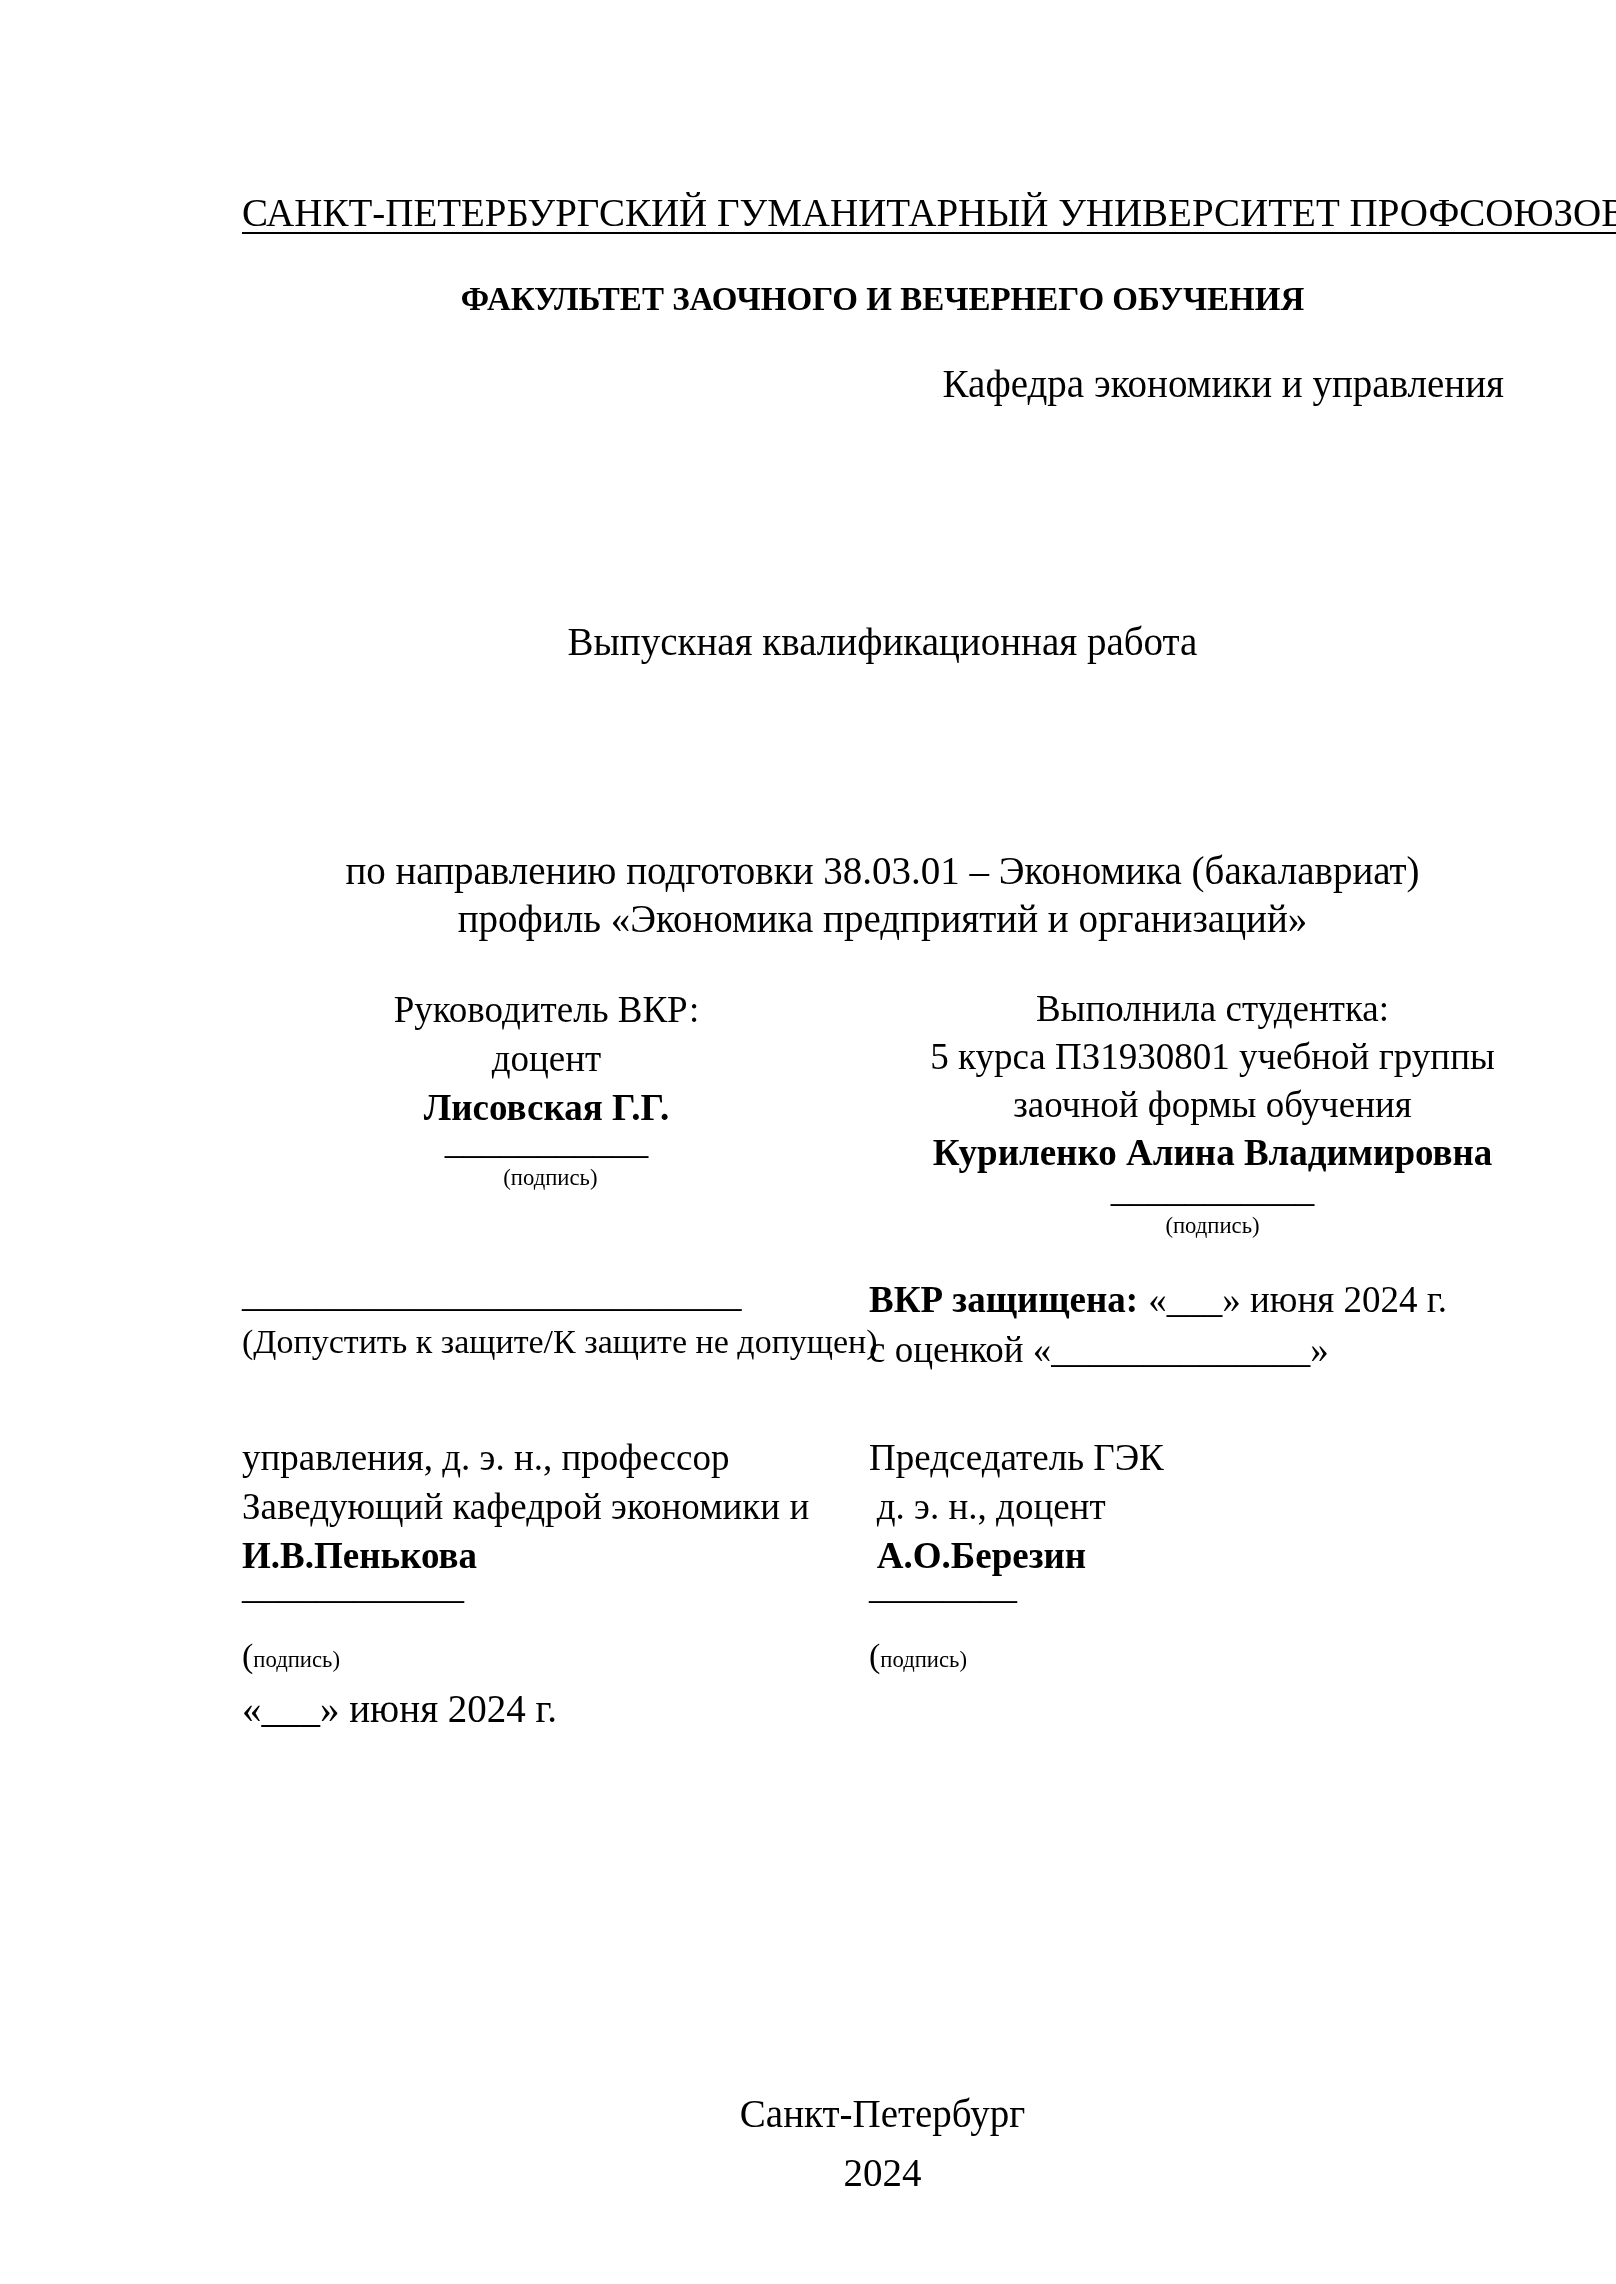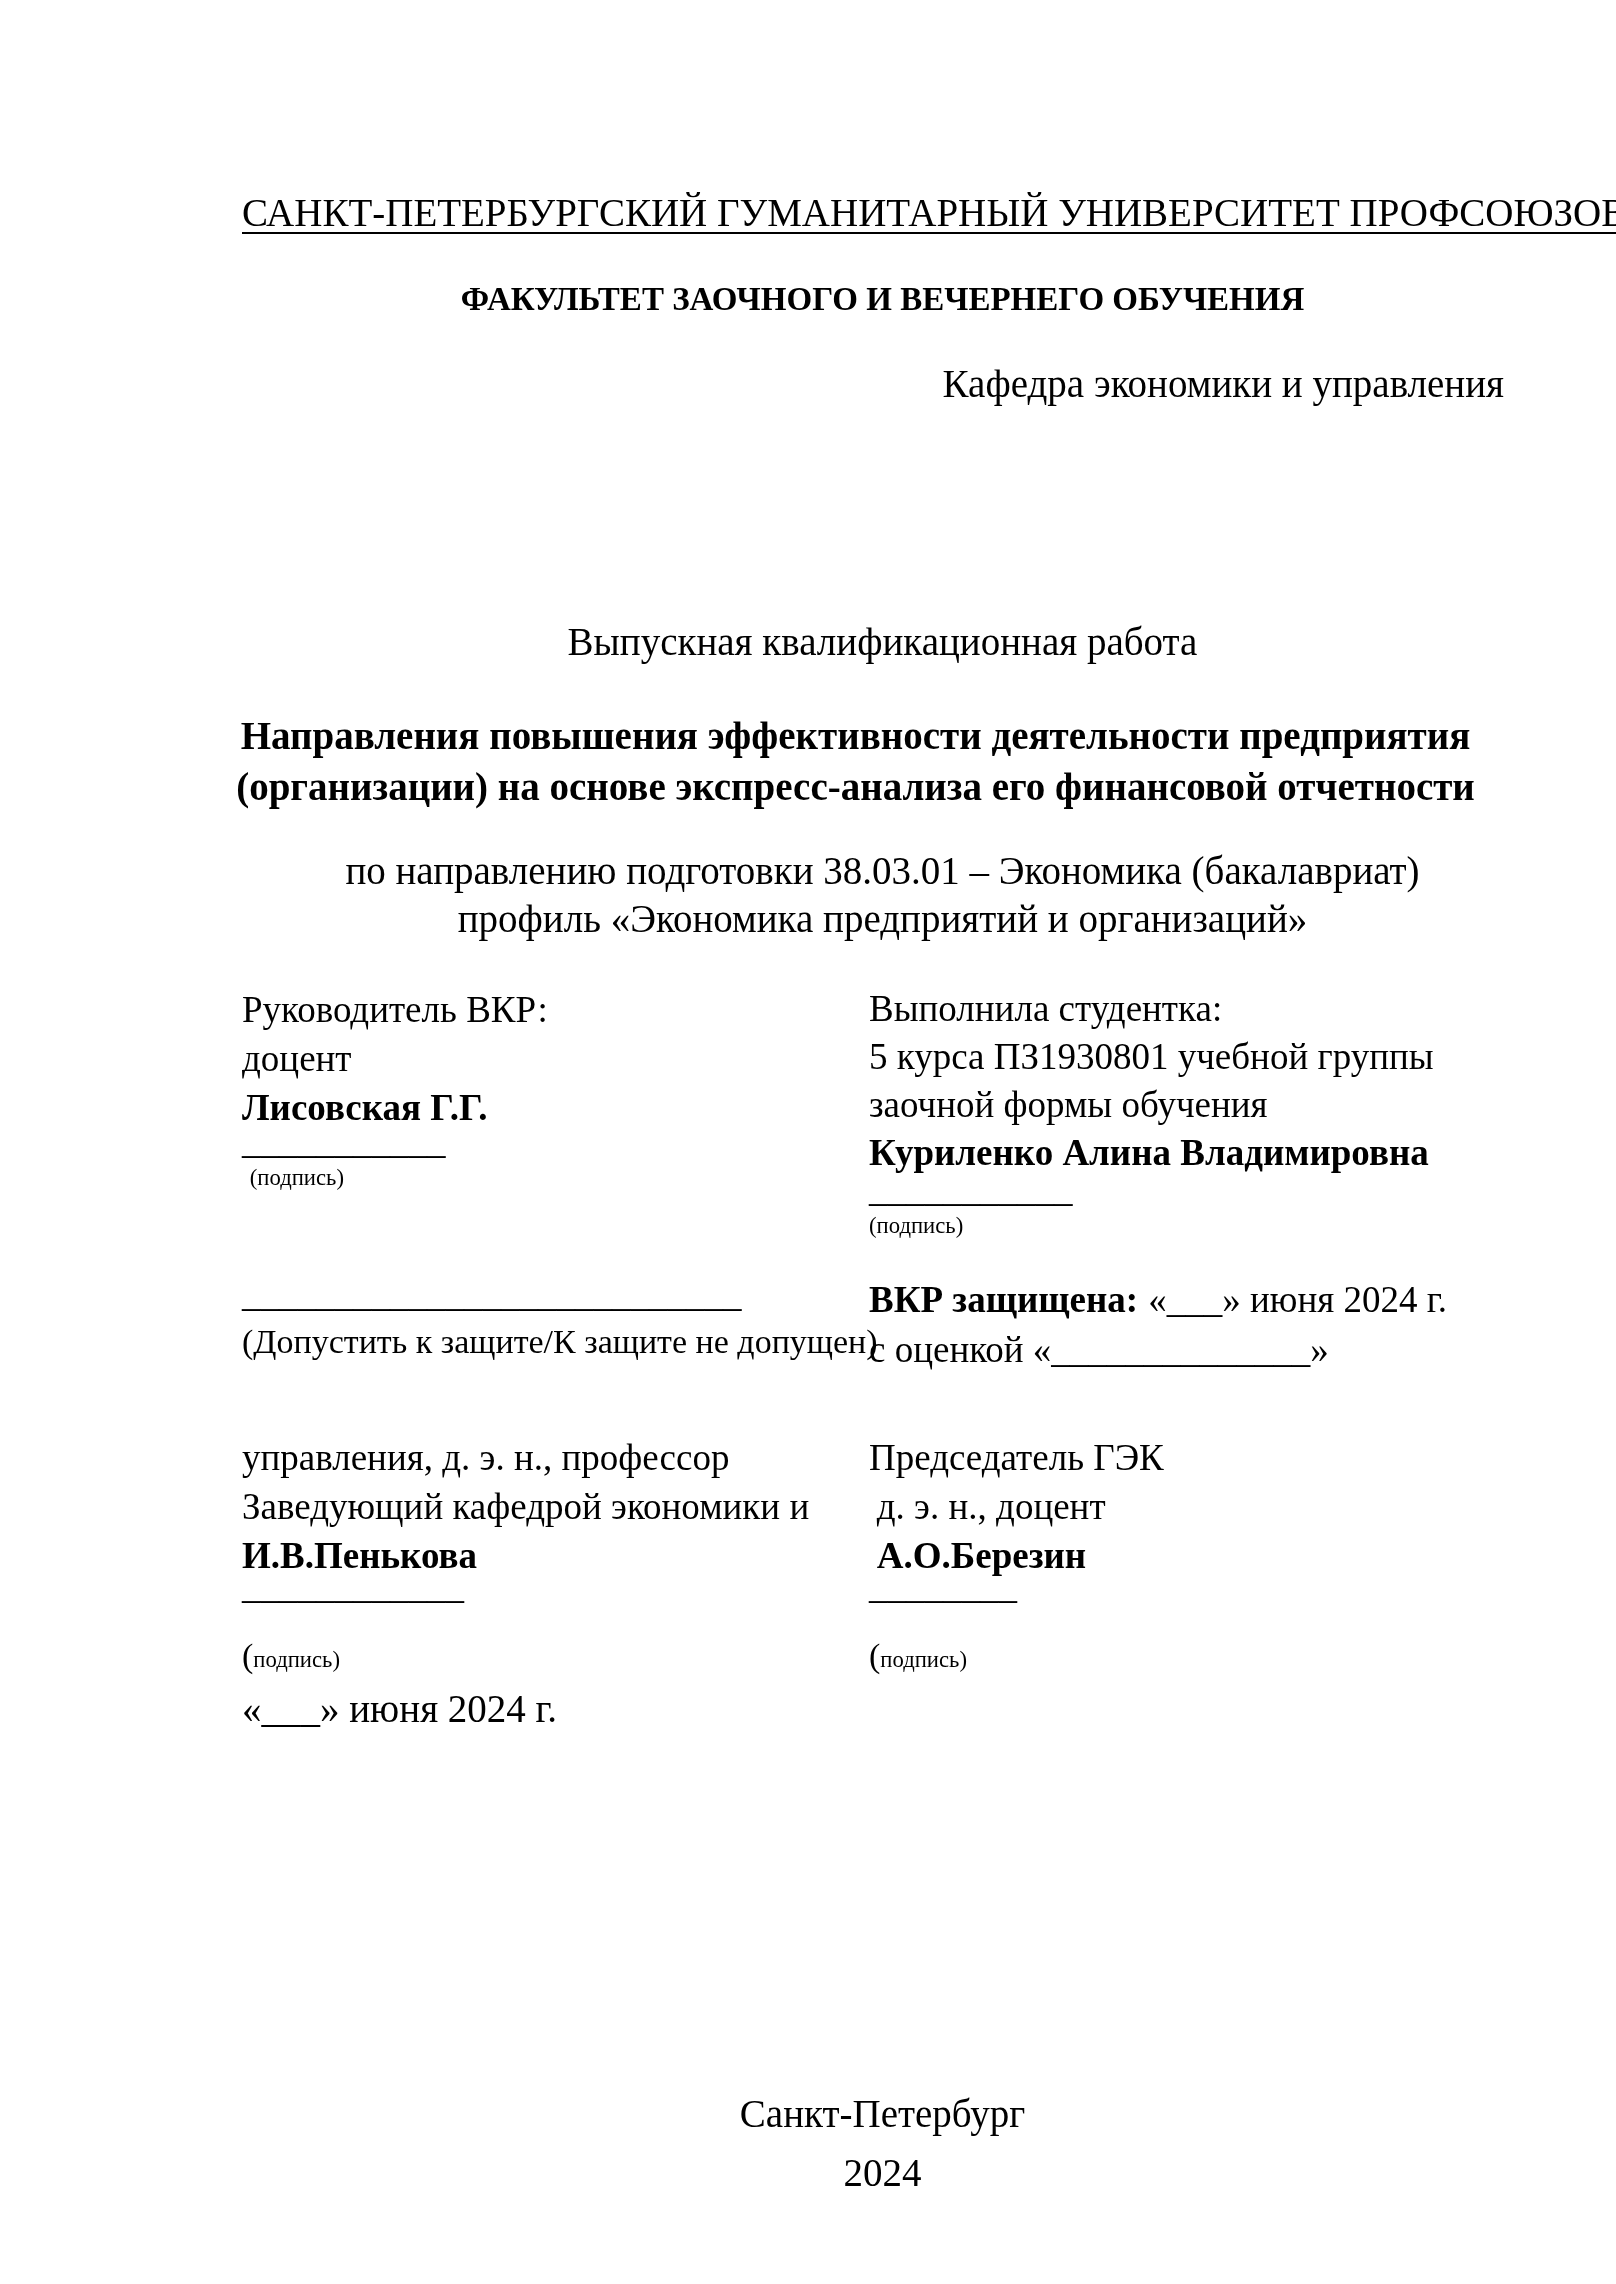--- a/index.html
+++ b/index.html
@@ -20,21 +20,21 @@
 
   .univ{left:242px;top:145px;width:1281px;font-size:39px;line-height:48px;}
   .univ .u{text-decoration:underline;text-decoration-thickness:2.3px;text-underline-offset:5.5px;}
   .faculty{left:242px;top:230px;width:1281px;font-size:33px;line-height:50px;font-weight:bold;}
   .dept{left:242px;top:316px;width:1262px;font-size:39px;line-height:48px;}
   .worktype{left:242px;top:574px;width:1281px;font-size:39px;line-height:48px;}
   .title{left:168px;top:666px;width:1375px;font-size:39px;line-height:51px;font-weight:bold;}
   .program{left:242px;top:803px;width:1281px;font-size:39px;line-height:48px;}
   .profile{left:242px;top:851px;width:1281px;font-size:39px;line-height:48px;}
 
-  .col{font-size:37px;line-height:49px;}
+  .col{font-size:37px;line-height:49px;text-align:center;}
   .sup-col{left:242px;top:941px;width:609px;}
   .stu-col{left:869px;top:941px;width:687px;line-height:48px;}
   .sigline{margin-top:-15.6px;}
   .stu-col .sigline{margin-top:-12.5px;}
   .sigcap{font-size:22.7px;line-height:26.6px;}
   .sup-col .sigcap{padding-left:7.8px;}
 
   .admission{left:242px;top:1228px;width:625px;font-size:37px;}
   .admission .blank{line-height:44px;}
   .admission .cap{font-size:34px;line-height:42px;margin-top:4.7px;}
@@ -61,24 +61,20 @@
   <div class="abs ctr univ nw">
     <span class="u">САНКТ-ПЕТЕРБУРГСКИЙ ГУМАНИТАРНЫЙ УНИВЕРСИТЕТ ПРОФСОЮЗОВ</span>
   </div>
 
   <div class="abs ctr faculty nw">ФАКУЛЬТЕТ ЗАОЧНОГО И ВЕЧЕРНЕГО ОБУЧЕНИЯ</div>
 
   <div class="abs rt dept nw">Кафедра экономики и управления</div>
 
   <div class="abs ctr worktype nw">Выпускная квалификационная работа</div>
 
-  <div class="abs ctr title">
-    <div class="nw">Направления повышения эффективности деятельности предприятия</div>
-    <div class="nw">(организации) на основе экспресс-анализа его финансовой отчетности</div>
-  </div>
 
   <div class="abs ctr program nw">по направлению подготовки 38.03.01 – Экономика (бакалавриат)</div>
 
   <div class="abs ctr profile nw">профиль «Экономика предприятий и организаций»</div>
 
   <div class="abs col sup-col">
     <div class="nw">Руководитель ВКР:</div>
     <div class="nw">доцент</div>
     <div class="nw b">Лисовская Г.Г.</div>
     <div class="nw sigline">___________</div>

